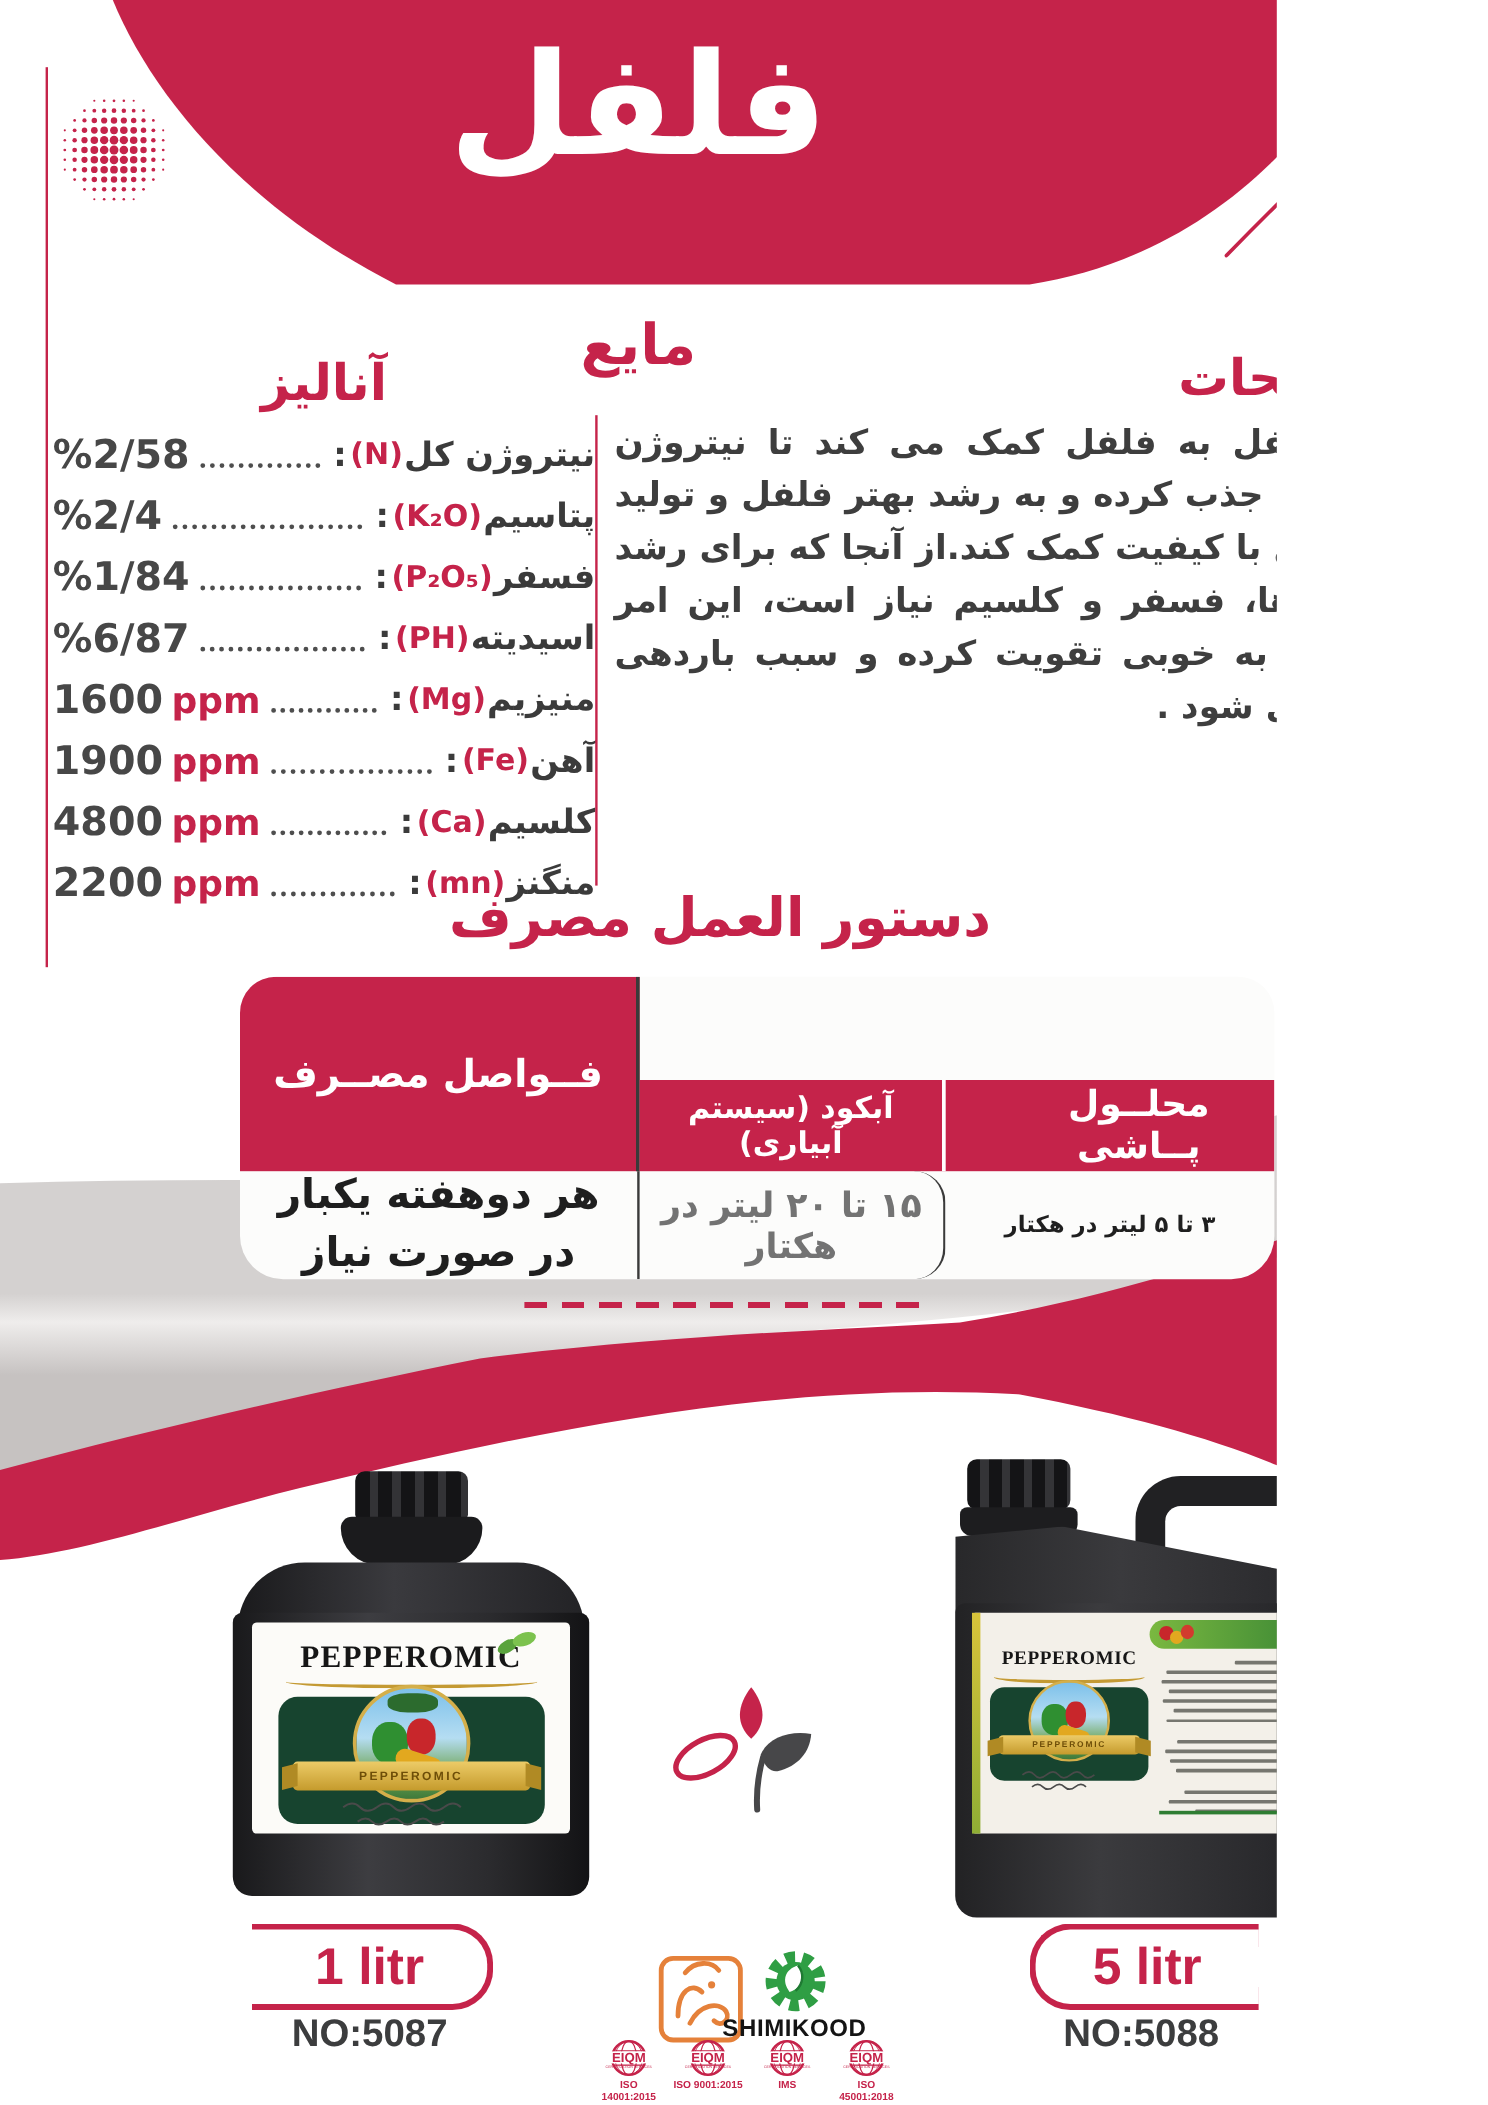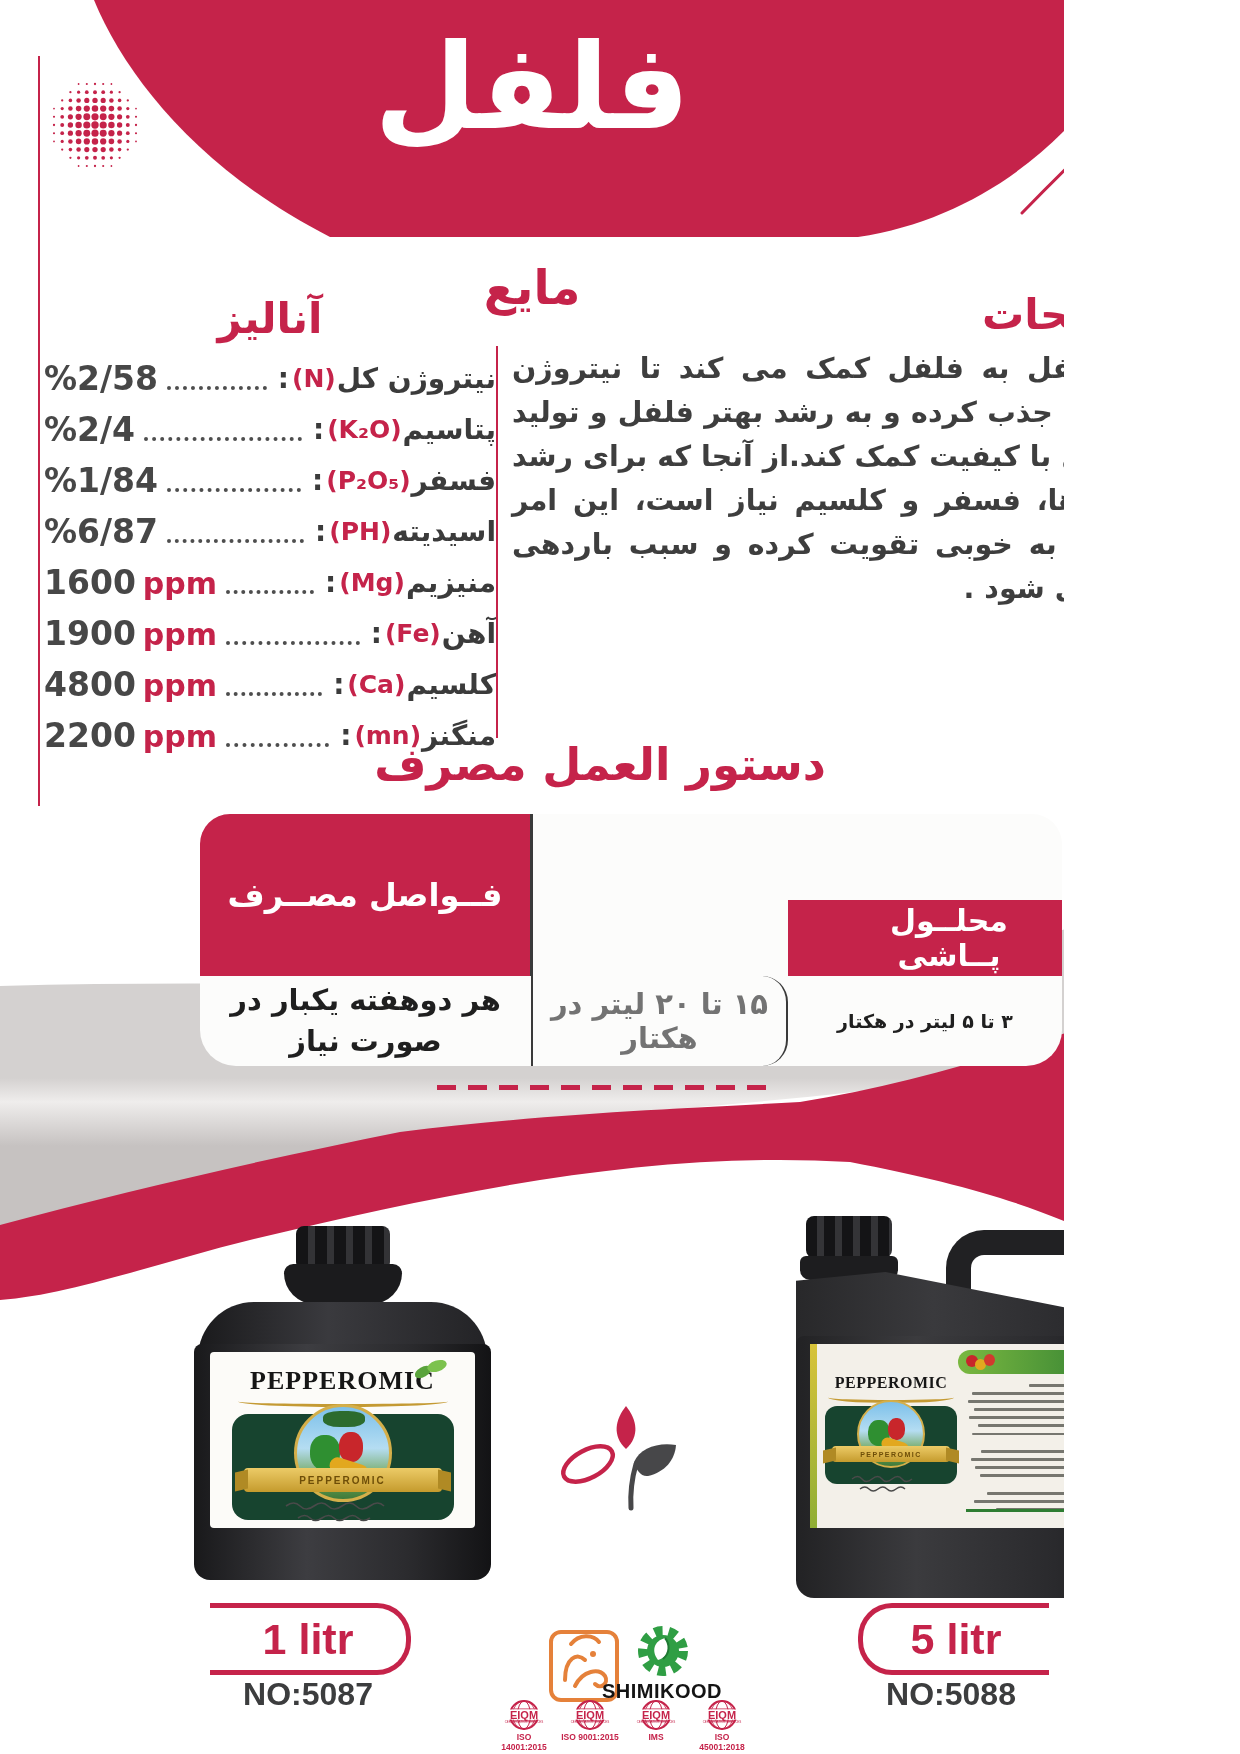--- a/index.html
+++ b/index.html
@@ -42,21 +42,21 @@
           display:grid;grid-template-columns:274px 255px 333px;grid-template-rows:86px 76px 90px;
           border-radius:30px 30px 36px 36px;overflow:hidden;background:#fcfcfb;}
   .cell{display:flex;align-items:center;justify-content:center;text-align:center;font-weight:bold;}
   .th{background:#c5234a;color:#fff;}
   .c-method{grid-column:1/3;grid-row:1;font-size:32px;border-bottom:3px solid #fff;}
   .c-intervals{grid-column:3;grid-row:1/3;font-size:32px;border-right:3px solid #3a3a3a;}
   .c-spray{grid-column:1;grid-row:2;font-size:30px;padding-left:48px;}
   .c-fert{grid-column:2;grid-row:2;font-size:25px;border-right:3px solid #fff;}
   .b-spray{grid-column:1;grid-row:3;font-size:19px;color:#1f1f1f;}
   .b-fert{grid-column:2;grid-row:3;font-size:29px;color:#737373;border-right:2.5px solid #3a3a3a;border-radius:26px;}
-  .b-intervals{grid-column:3;grid-row:3;font-size:29px;color:#1f1f1f;line-height:1.4;
+  .b-intervals{grid-column:3;grid-row:3;font-size:34px;color:#1f1f1f;line-height:1.4;
                border-right:2.5px solid #3a3a3a;padding:0 30px;}
 
   .dashline{position:absolute;left:437px;top:1085px;width:332px;height:5px;
             background:repeating-linear-gradient(90deg,#c5234a 0 19px,transparent 19px 31px);}
 
   
   .bottle1{position:absolute;left:190px;top:1226px;width:305px;height:354px;}
   .b1-cap{position:absolute;left:106px;top:0;width:94px;height:40px;border-radius:8px 8px 4px 4px;
           background:repeating-linear-gradient(90deg,#141416 0 12px,#333336 12px 19px);}
   .b1-capskirt{position:absolute;left:94px;top:38px;width:118px;height:40px;background:#1b1b1d;
@@ -359,20 +359,21 @@
   <div class="description">
     <div class="desc-title">توضیحات</div>
     <div class="desc-body">کود فلفل به فلفل کمک می کند تا نیتروژن بیشتری جذب کرده و به رشد بهتر فلفل و تولید محصول با کیفیت کمک کند.از آنجا که برای رشد فلفل ها، فسفر و کلسیم نیاز است، این امر گیاه را به خوبی تقویت کرده و سبب باردهی بهتر می شود .</div>
   </div>
 
   <div class="inst-title">دستور العمل مصرف</div>
 
   <div class="utable">
     <div class="cell th c-intervals">فــواصل مصــرف</div>
     <div class="cell th c-spray">محلــول پــاشی</div>
+    <div class="cell th c-fert">آبکود (سیستم آبیاری)</div>
     <div class="cell b-spray">۳ تا ۵ لیتر در هکتار</div>
     <div class="cell b-fert">۱۵ تا ۲۰ لیتر در هکتار</div>
     <div class="cell b-intervals">هر دوهفته یکبار در صورت نیاز</div>
   </div>
 
   <div class="dashline"></div>
 
   <div class="bottle1">
     <div class="b1-cap"></div>
     <div class="b1-capskirt"></div>

